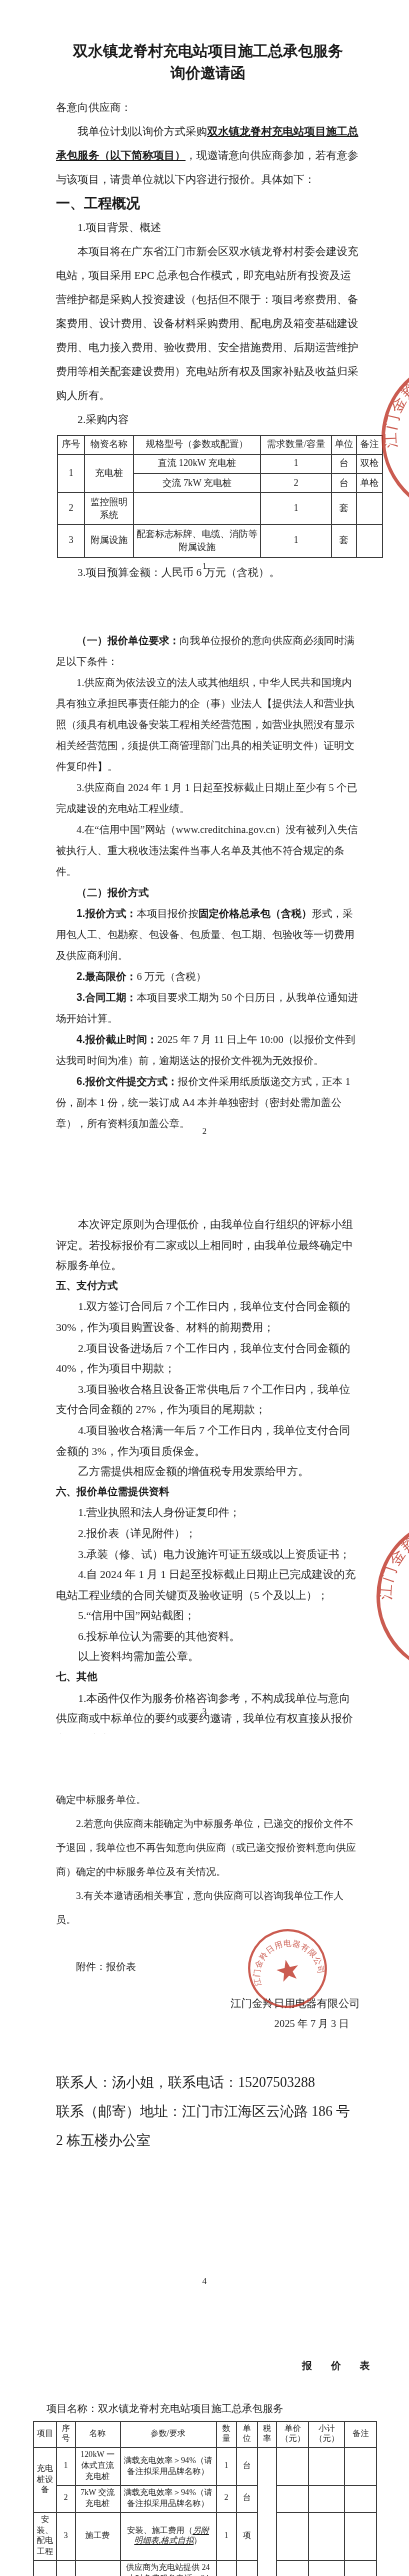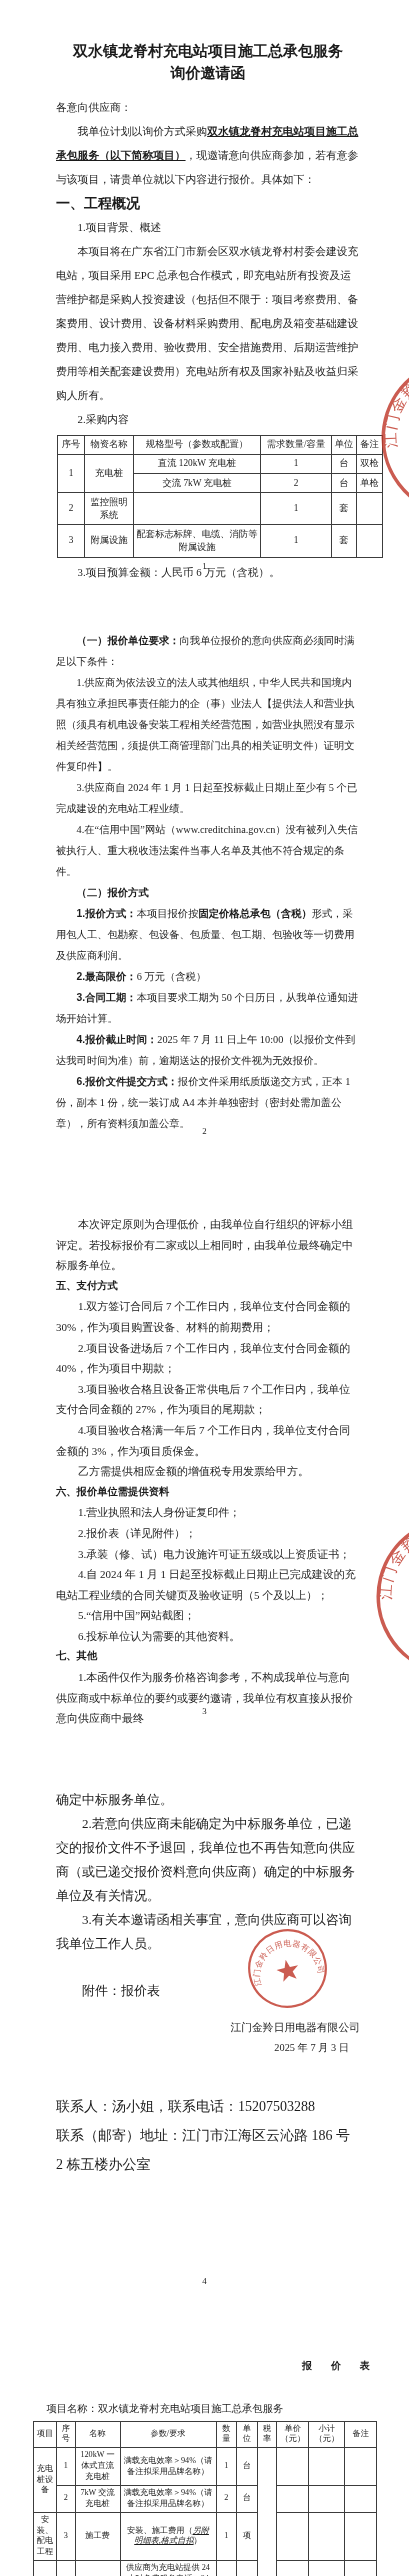--- a/index.html
+++ b/index.html
@@ -6,21 +6,21 @@
   body{background:#e9e9e9;font-family:"Liberation Serif","DejaVu Serif",serif;color:#1c1c1c;}
   .doc{width:409px;margin:0 auto;background:#fff;}
   .page{position:relative;width:409px;height:578px;overflow:hidden;background:#fff;}
   .inner{padding:0 49px 0 56px;}
   .hei{font-family:"Liberation Sans","DejaVu Sans",sans-serif;font-weight:bold;}
   .title{margin:41px 0 0 0;text-align:center;font-size:15px;line-height:21.6px;font-weight:bold;}
   .salut{margin:11.3px 0 0 0;font-size:10.8px;line-height:24px;}
   .b1{margin:0;font-size:10.8px;line-height:24px;}
   .b2{margin:0;font-size:10.3px;line-height:21px;}
   .b3{margin:0;font-size:11px;line-height:20.6px;}
-  .b4{margin:0;font-size:13px;line-height:24px;}
+  .b4{margin:0;font-size:10px;line-height:24px;}
   .ind{text-indent:2em;}
   .sec{margin:0;font-size:14px;}
   .p2sec{font-size:10.3px;}
   .bu{font-weight:bold;text-decoration:underline;}
   .ui{font-style:italic;text-decoration:underline;}
   .pno{position:absolute;left:0;right:0;text-align:center;font-size:8.8px;color:#222;}
   .t{border-collapse:collapse;table-layout:fixed;}
   .t td,.t th{border:0.5px solid #3c3c3c;text-align:center;vertical-align:middle;font-weight:normal;word-break:break-all;}
   .t1{margin:3.1px 0 0 1px;width:325px;font-size:9.3px;line-height:13px;}
   .t1 td,.t1 th{padding:2.6px 2.1px;}
@@ -143,20 +143,21 @@
       <p class="b3 ind">3.项目验收合格且设备正常供电后 7 个工作日内，我单位支付合同金额的 27%，作为项目的尾期款；</p>
       <p class="b3 ind">4.项目验收合格满一年后 7 个工作日内，我单位支付合同金额的 3%，作为项目质保金。</p>
       <p class="b3 ind">乙方需提供相应金额的增值税专用发票给甲方。</p>
       <p class="b3 sec hei p2sec">六、报价单位需提供资料</p>
       <p class="b3 ind">1.营业执照和法人身份证复印件；</p>
       <p class="b3 ind">2.报价表（详见附件）；</p>
       <p class="b3 ind">3.承装（修、试）电力设施许可证五级或以上资质证书；</p>
       <p class="b3 ind">4.自 2024 年 1 月 1 日起至投标截止日期止已完成建设的充电站工程业绩的合同关键页及验收证明（5 个及以上）；</p>
       <p class="b3 ind">5.“信用中国”网站截图；</p>
       <p class="b3 ind">6.投标单位认为需要的其他资料。</p>
+      <p class="b3 ind">以上资料均需加盖公章。</p>
       <p class="b3 sec hei p2sec">七、其他</p>
       <p class="b3 ind">1.本函件仅作为服务价格咨询参考，不构成我单位与意向供应商或中标单位的要约或要约邀请，我单位有权直接从报价意向供应商中最终</p>
     </div>
     <div class="pno" style="bottom:18.5px;">3</div>
 
     <svg class="stamp" style="left:368px;top:353px;width:175px;height:175px;transform:rotate(14deg);" viewBox="0 0 340 340">
       <circle cx="170" cy="170" r="150" fill="none" stroke="#c0392b" stroke-width="7"></circle>
       <path id="a2" d="M 58,226 A 126,126 0 1 1 282,226" fill="none"></path>
       <text fill="#c0392b" font-size="30" letter-spacing="3"><textPath href="#a2" startOffset="4%">江门金羚日用电器有限公司</textPath></text>
     </svg>

